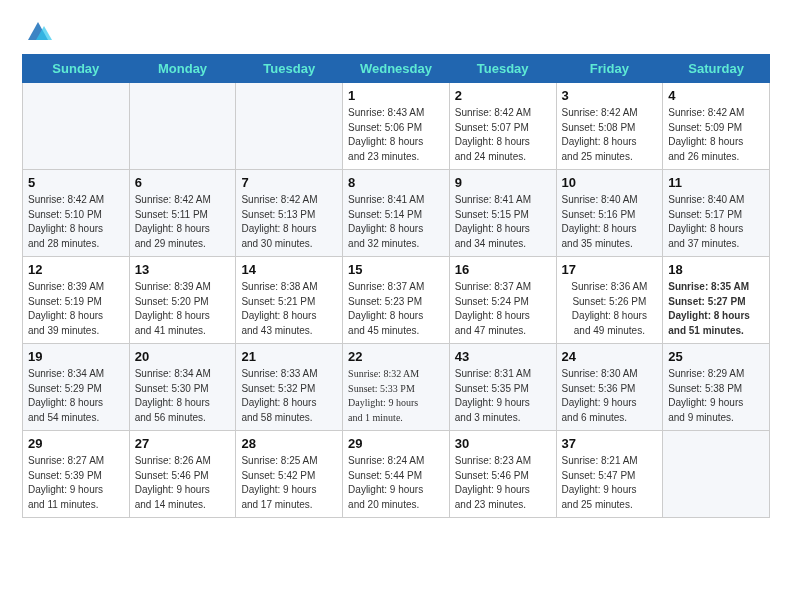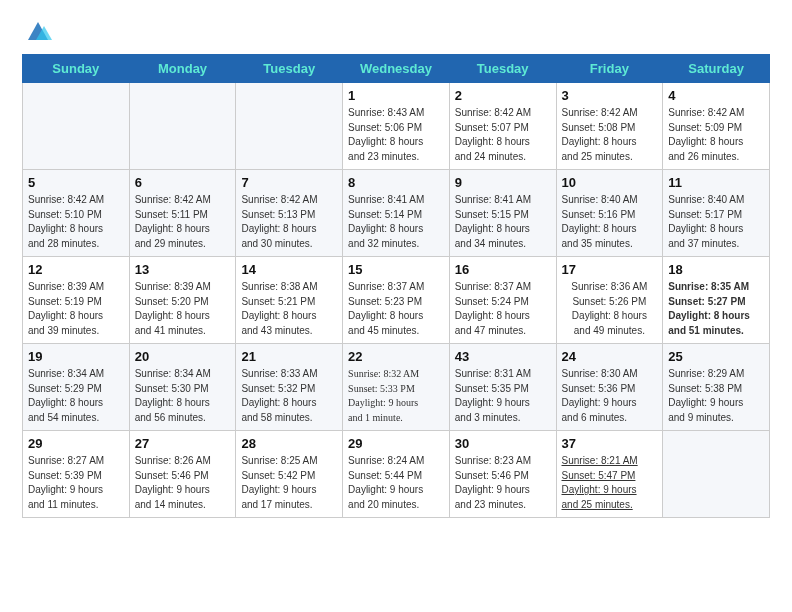--- a/index.html
+++ b/index.html
@@ -343,21 +343,21 @@
           </td>
           <td>
             <div class="day-num">30</div>
             <div class="day-info" style="white-space: pre-line;">Sunrise: 8:23 AM
 Sunset: 5:46 PM
 Daylight: 9 hours
 and 23 minutes.</div>
           </td>
           <td>
             <div class="day-num">37</div>
-            <div class="day-info" style="white-space: pre-line; text-decoration: underline;">Sunrise: 8:21 AM
+            <div class="day-info" style="white-space: pre-line;">Sunrise: 8:21 AM
 Sunset: 5:47 PM
 Daylight: 9 hours
 and 25 minutes.</div>
           </td>
           <td class="empty-cell"></td>
         </tr>
       </tbody>
   </table>
 </div>
 

